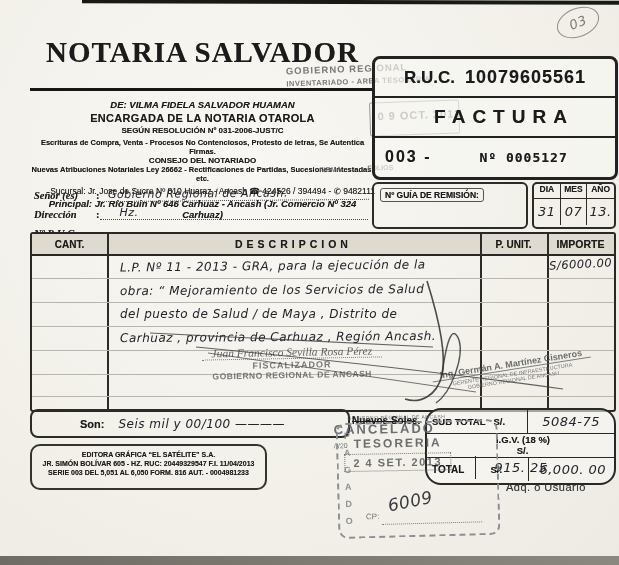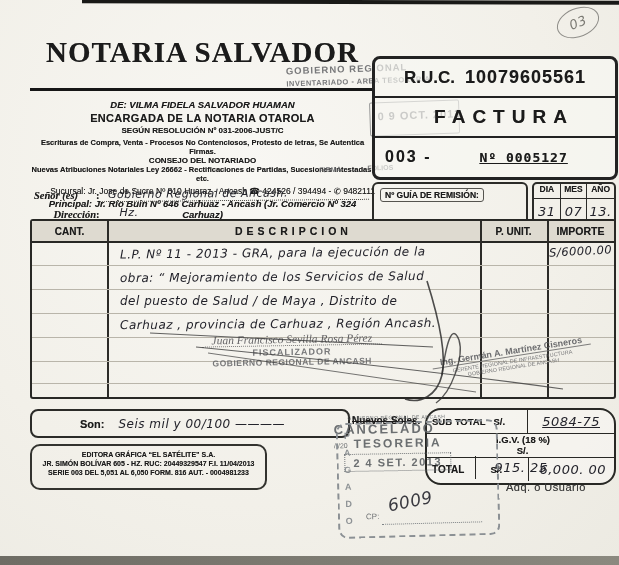--- a/index.html
+++ b/index.html
@@ -3,21 +3,21 @@
 <meta charset="utf-8">
 <style>
   html,body{margin:0;padding:0;background:#d8d6d0;}
   #page{position:relative;width:619px;height:565px;overflow:hidden;
         background:#f5f3ee;
         background-image:radial-gradient(ellipse at 40% 30%, #f8f7f3 0%, #f2f0e9 60%, #eceae2 100%);
         font-family:"Liberation Sans", sans-serif;color:#1c1c1c;}
   .abs{position:absolute;}
   .print{color:#1b1b1b;text-shadow:0 0 .4px rgba(0,0,0,.45);}
   .serif{font-family:"Liberation Serif", serif;}
-  .mono{font-family:"DejaVu Sans Mono", monospace;text-decoration:underline;}
+  .mono{font-family:"DejaVu Sans Mono", monospace;}
   .hand{font-family:"DejaVu Sans", cursive;font-style:italic;color:#23232b;letter-spacing:.5px;}
   .stamp{color:#636467;opacity:.85;}
   .stamp2{color:#5d6164;opacity:.9;}
   .ctr{text-align:center;}
   .b{font-weight:bold;}
   .dotline{border-bottom:1.5px dotted #4a4a46;}
   .vert{writing-mode:vertical-rl;text-orientation:upright;letter-spacing:7px;}
   .rule{position:absolute;left:0;right:0;height:1px;background:#b9b5aa;}
   .vline{position:absolute;top:0;bottom:0;width:1.5px;background:#2c2b28;}
   svg{display:block;}
@@ -68,21 +68,21 @@
     </div>
   </div>
 
   <div class="abs" style="left:34px;top:183px;width:334px;">
     <div style="display:flex;align-items:flex-end;height:18px;">
       <span class="serif b print" style="font-style:italic;font-size:10.5px;width:62px;">Señor (es)</span>
       <span class="serif b print" style="font-size:10.5px;">:</span>
       <span class="dotline hand" style="flex:1;font-size:11px;padding-left:8px;transform:rotate(-.5deg);">Gobierno Regional de Ancash.</span>
     </div>
     <div style="display:flex;align-items:flex-end;height:19px;">
-      <span class="serif b print" style="font-style:italic;font-size:10.5px;width:62px;text-align:right;">Dirección</span>
+      <span class="serif b print" style="font-style:italic;font-size:10.5px;width:62px;">Dirección</span>
       <span class="serif b print" style="font-size:10.5px;">:</span>
       <span class="dotline hand" style="flex:1;font-size:11px;padding-left:20px;">Hz.</span>
     </div>
     <div style="display:flex;align-items:flex-end;height:19px;">
       <span class="serif b print" style="font-style:italic;font-size:10.5px;width:62px;">Nº R.U.C.</span>
       <span class="serif b print" style="font-size:10.5px;">:</span>
     </div>
   </div>
 
   <div class="abs" style="left:372px;top:182px;width:152px;height:43px;border:2px solid #2b2b28;border-radius:6px;">
@@ -95,21 +95,21 @@
       <span class="b print ctr" style="font-size:8.5px;border-right:1.5px solid #2b2b28;">MES</span>
       <span class="b print ctr" style="font-size:8.5px;">AÑO</span>
     </div>
     <div style="display:grid;grid-template-columns:1fr 1fr 1fr;height:26px;align-items:center;">
       <span class="hand ctr" style="font-size:13px;border-right:1.5px solid #2b2b28;height:100%;line-height:26px;">31</span>
       <span class="hand ctr" style="font-size:13px;border-right:1.5px solid #2b2b28;height:100%;line-height:26px;">07</span>
       <span class="hand ctr" style="font-size:13px;height:100%;line-height:26px;">13.</span>
     </div>
   </div>
 
-  <div class="abs" style="left:30px;top:219px;width:582px;height:176px;border:2.5px solid #282825;border-radius:3px;">
+  <div class="abs" style="left:30px;top:232px;width:582px;height:176px;border:2.5px solid #282825;border-radius:3px;">
 
     <div style="position:absolute;left:0;right:0;top:0;height:20px;border-bottom:2px solid #282825;
                 background:#dedad0;display:flex;align-items:center;">
       <span class="b print ctr" style="width:75px;font-size:10px;">CANT.</span>
       <span class="b print ctr" style="width:373px;font-size:10.5px;letter-spacing:4px;">DESCRIPCION</span>
       <span class="b print ctr" style="width:67px;font-size:10px;">P. UNIT.</span>
       <span class="b print ctr" style="width:67px;font-size:10.5px;">IMPORTE</span>
     </div>
 
     <div class="vline" style="left:75px;"></div>
@@ -155,21 +155,21 @@
     <span class="b print" style="font-size:11px;margin-left:8px;padding-left:40px;">Son:</span>
     <span class="hand" style="font-size:12px;margin-left:14px;">Seis mil y 00/100  ————</span>
   </div>
   <div class="abs b print" style="left:352px;top:415px;font-size:10px;text-decoration:line-through;">Nuevos Soles.</div>
 
   <div class="abs" style="left:425px;top:408px;width:187px;height:73px;border:2.5px solid #282825;border-radius:16px;background:rgba(248,247,243,.6);">
     <div style="display:flex;height:23px;border-bottom:1.5px solid #282825;align-items:center;">
       <span class="b print" style="font-size:9.5px;margin-left:5px;">SUB TOTAL</span>
       <span class="b print" style="font-size:9.5px;margin-left:8px;">S/.</span>
       <span style="flex:1;"></span>
-      <span class="hand" style="font-size:13px;margin-right:14px;border-left:1.5px solid #282825;padding-left:14px;height:100%;line-height:23px;text-decoration:underline;">5084-75</span>
+      <span class="hand" style="font-size:13px;margin-right:14px;border-left:1.5px solid #282825;padding-left:14px;height:100%;line-height:23px;">5084-75</span>
     </div>
     <div style="display:flex;height:23px;border-bottom:1.5px solid #282825;align-items:center;flex-direction:column;">
       <span class="b print" style="font-size:9.5px;margin-left:5px;">I.G.V. (18 %)</span>
       <span class="b print" style="font-size:9.5px;margin-left:4px;">S/.</span>
       <span style="flex:1;"></span>
       <span class="hand" style="font-size:13px;margin-right:18px;border-left:1.5px solid #282825;padding-left:18px;height:100%;line-height:23px;text-align:right;">915. 25</span>
     </div>
     <div style="display:flex;height:23px;align-items:center;">
       <span class="b print" style="font-size:10px;margin-left:5px;">TOTAL</span>
       <span class="b print" style="font-size:9.5px;margin-left:26px;">S/.</span>

